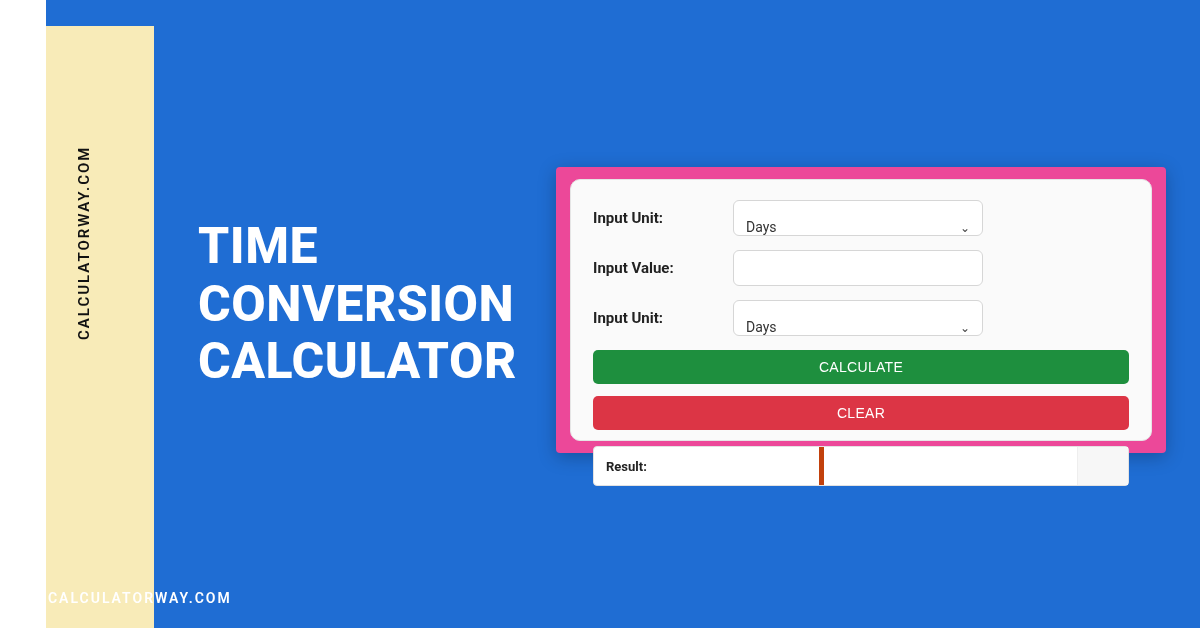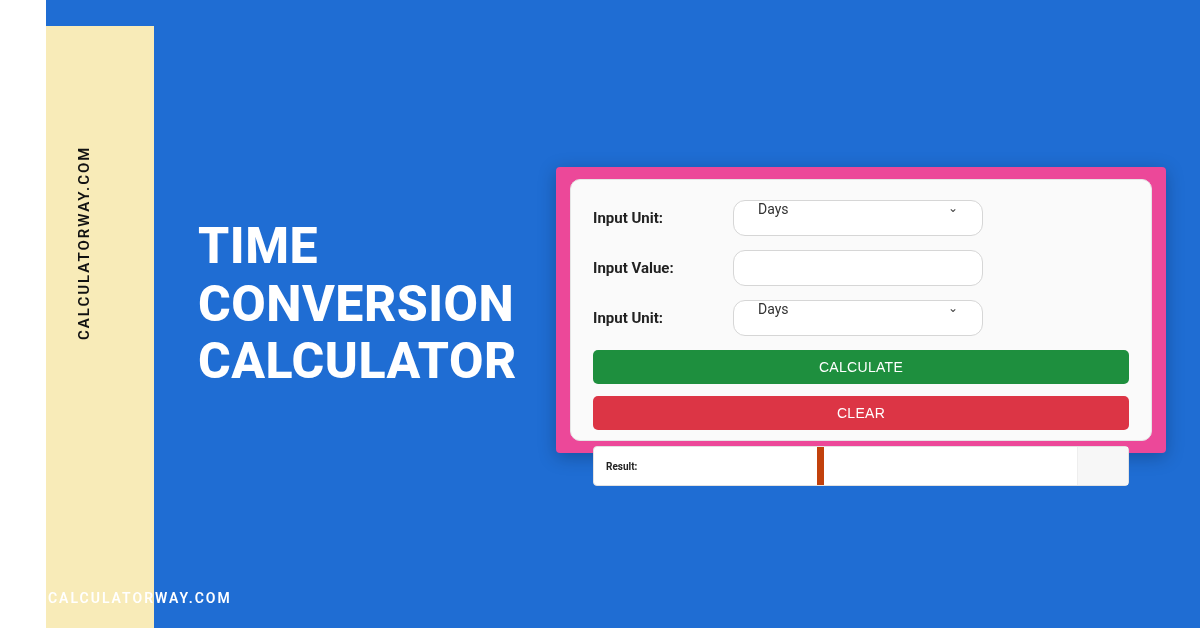--- a/index.html
+++ b/index.html
@@ -86,26 +86,26 @@
     width: 140px;
     font-weight: 700;
     font-size: 15px;
     color: #222;
   }
   .select-wrap, .input-text {
     flex: 0 0 250px;
     height: 36px;
     background: #fff;
     border: 1px solid #d6d6d6;
-    border-radius: 12px;
-    padding: 0 24px;
+    border-radius: 6px;
+    padding: 0 12px;
     font-size: 14px;
     color: #333;
     display: flex;
-    align-items: flex-start;
+    align-items: flex-end;
     justify-content: space-between;
     position: relative;
   }
   .select-wrap .caret {
     font-size: 12px;
     color: #444;
   }
   .input-text { justify-content: flex-start; }
   .btn-row { display: flex; gap: 12px; margin-top: 6px; margin-bottom: 16px; flex-direction: column; }
   .btn {
@@ -127,23 +127,23 @@
     height: 40px;
     align-items: stretch;
     background: #fff;
   }
   .result-label {
     flex: 0 0 230px;
     display: flex;
     align-items: center;
     padding-left: 12px;
     font-weight: 700;
-    font-size: 10px;
+    font-size: 13px;
     color: #222;
-    border-right: 7px solid #c2410c;
+    border-right: 5px solid #c2410c;
   }
   .result-value {
     flex: 1;
     display: flex;
     align-items: center;
     padding-left: 12px;
     font-size: 14px;
     color: #333;
     border-right: 1px solid #eee;
   }

